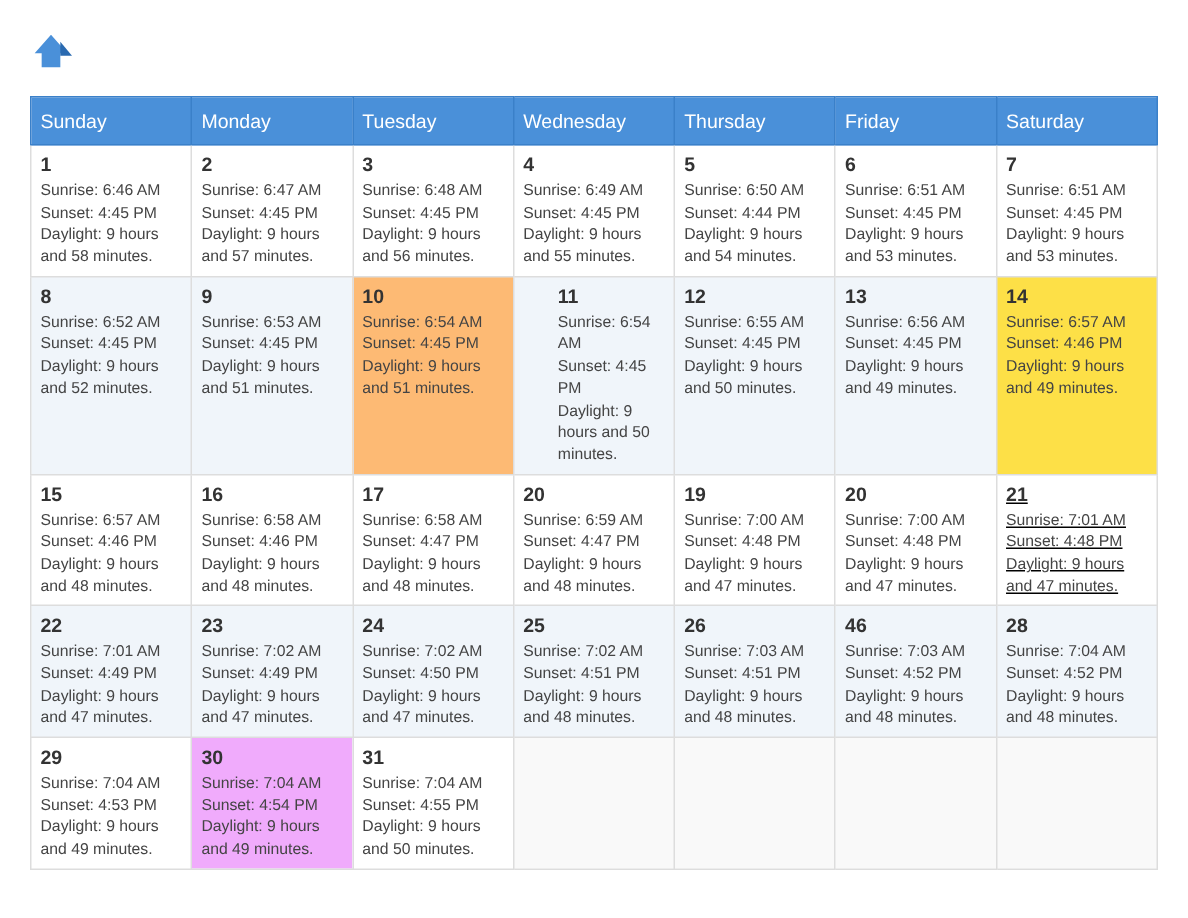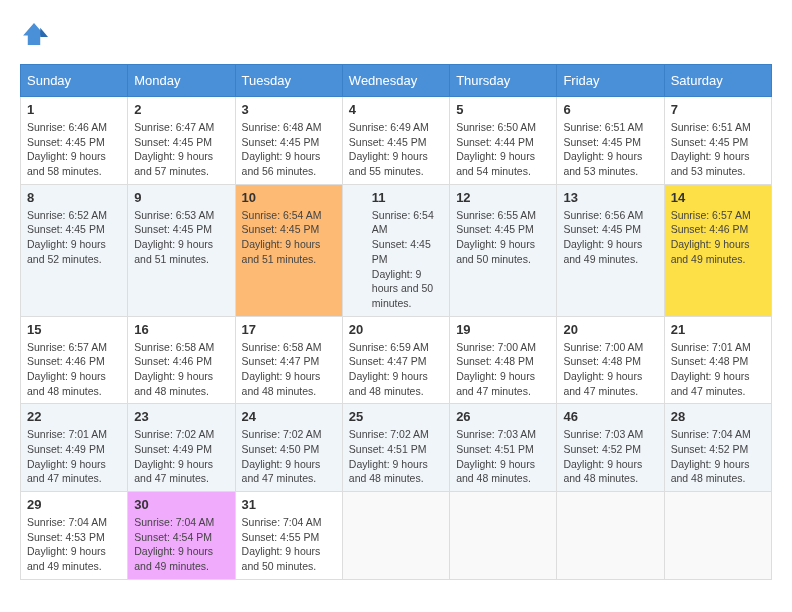--- a/index.html
+++ b/index.html
@@ -283,21 +283,21 @@
         </div>
       </td>
         <td style="background: rgb(255, 255, 255);">
         <span class="day-num">20</span>
         <div class="day-detail">
           Sunrise: 7:00 AM<br>
           Sunset: 4:48 PM<br>
           Daylight: 9 hours and 47 minutes.
         </div>
       </td>
-        <td style="background: rgb(255, 255, 255);">
+        <td style="background: rgb(255, 255, 255); text-decoration: underline;">
         <span class="day-num">21</span>
         <div class="day-detail">
           Sunrise: 7:01 AM<br>
           Sunset: 4:48 PM<br>
           Daylight: 9 hours and 47 minutes.
         </div>
       </td>
       </tr>
       <tr class="week-row">
         <td style="background: rgb(240, 245, 250);">

